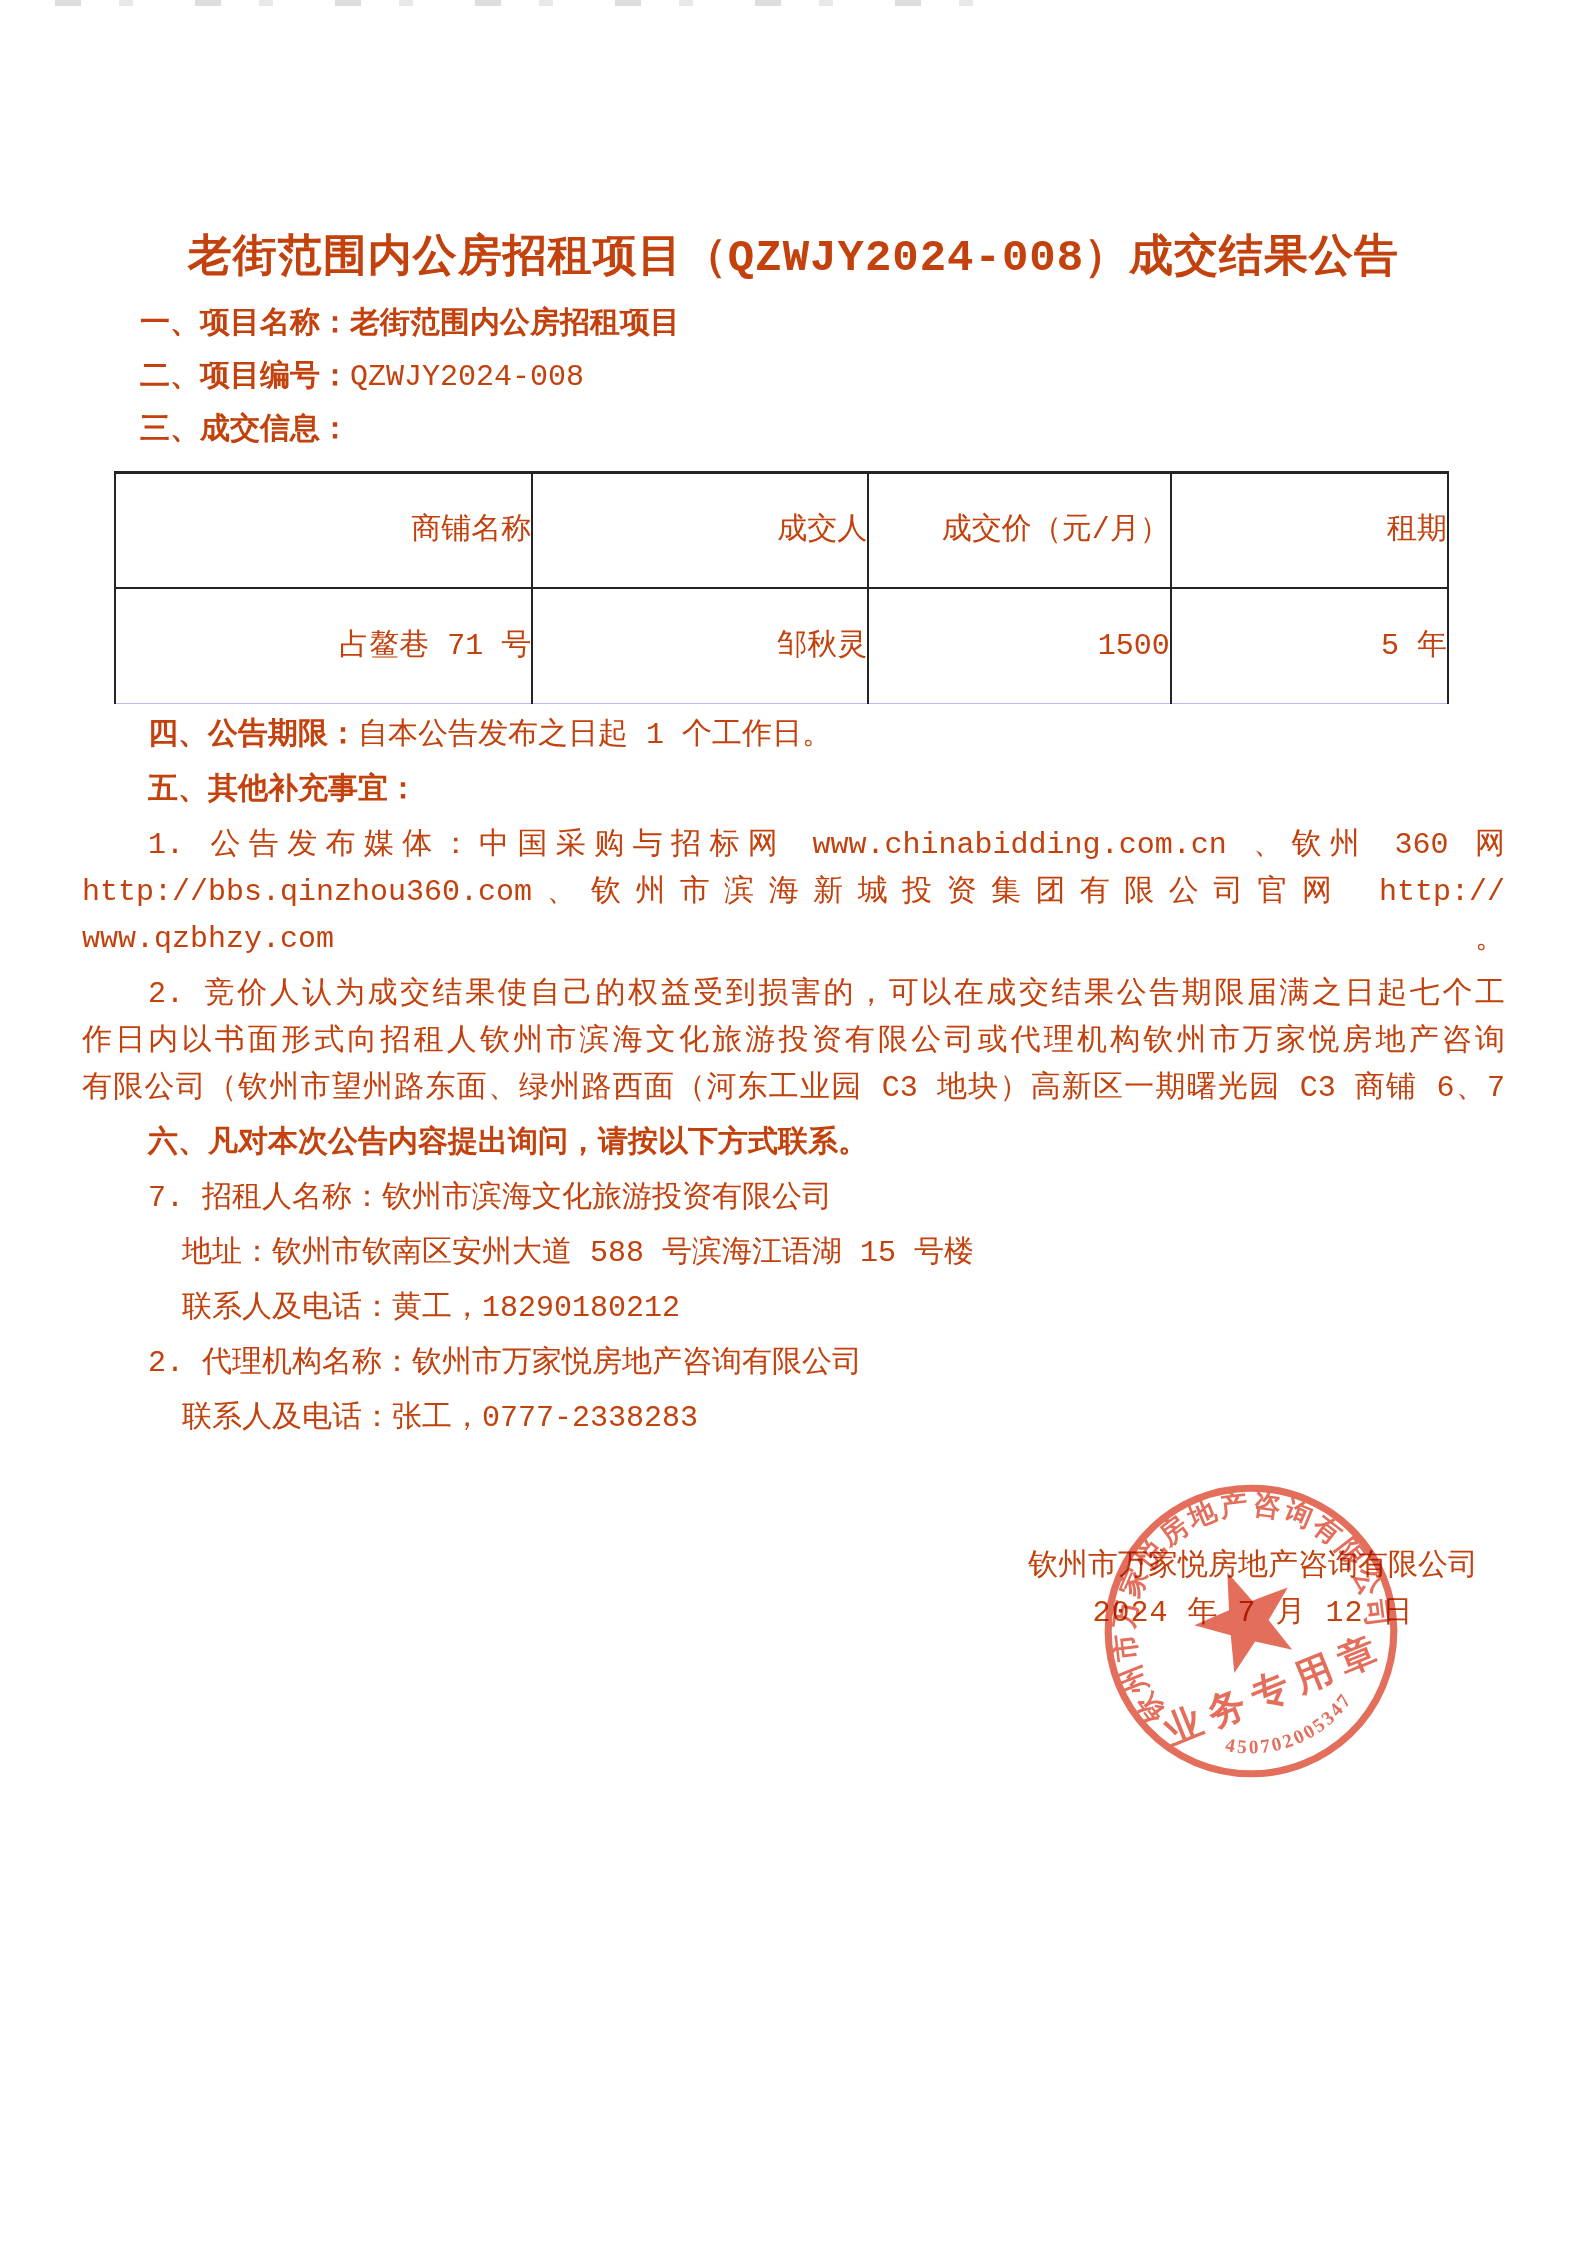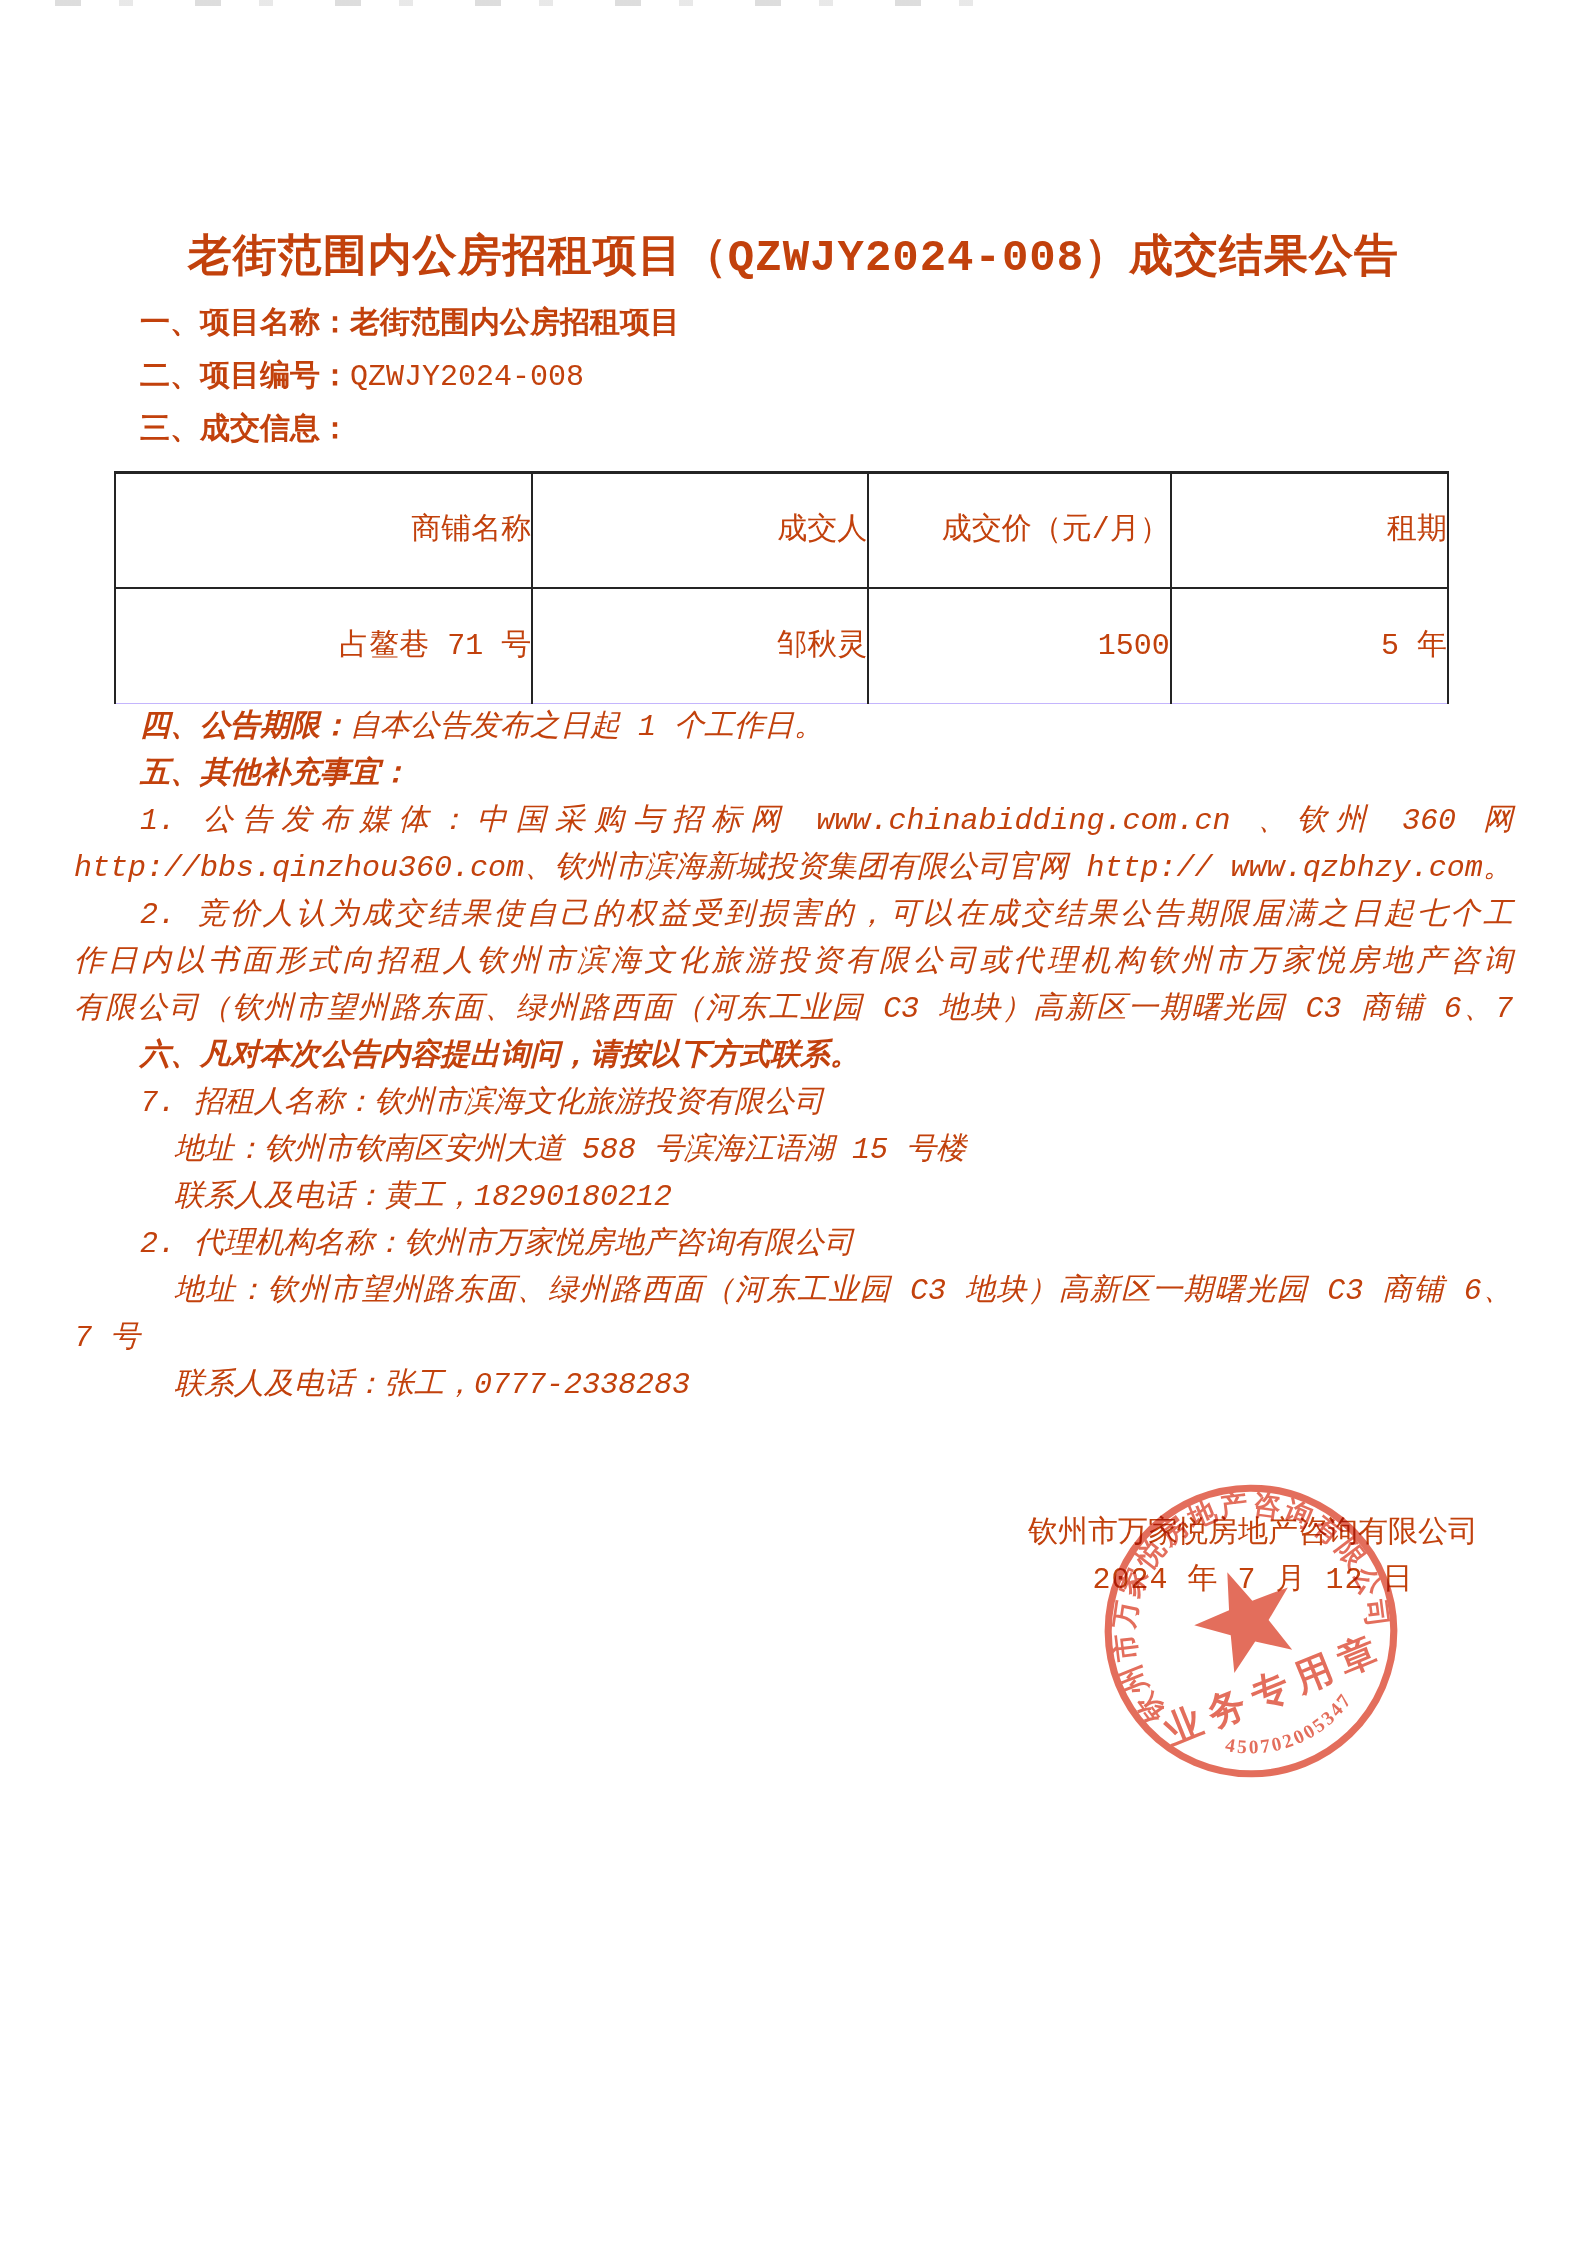--- a/index.html
+++ b/index.html
@@ -49,21 +49,21 @@
     border:2px solid #242424;
     text-align:right;
     vertical-align:middle;
     font-size:30px;
     padding:0;
   }
   table.deal tr.hdr td{height:113px;border-top:3px solid #242424;}
   table.deal tr.rowdata td{height:114px;border-bottom:1px solid #c4b5fd;}
 
   .after-table{margin-top:71px;}
-  p.line{margin:0;line-height:47px;font-style:italic;}
+  p.line{margin:8px;line-height:47px;}
   .indent2{padding-left:66px;}
   .indent3{padding-left:100px;}
   .bold{font-weight:700;}
   .jline{
     display:block;
     text-align:justify;
     text-align-last:justify;
     text-justify:inter-ideograph;
   }
   .jline.indent2{padding-left:66px;}
@@ -141,24 +141,20 @@
       <span class="jline">有限公司（钦州市望州路东面、绿州路西面（河东工业园 C3 地块）高新区一期曙光园 C3 商铺 6、7</span>
     </p>
 
     <p class="line bold"><span class="indent2">六、凡对本次公告内容提出询问，请按以下方式联系。</span></p>
 
     <p class="line"><span class="indent2">7. 招租人名称：钦州市滨海文化旅游投资有限公司</span></p>
     <p class="line"><span class="indent3">地址：钦州市钦南区安州大道 588 号滨海江语湖 15 号楼</span></p>
     <p class="line"><span class="indent3">联系人及电话：黄工，18290180212</span></p>
 
     <p class="line"><span class="indent2">2. 代理机构名称：钦州市万家悦房地产咨询有限公司</span></p>
-    <p class="line">
-      <span class="jline indent3">地址：钦州市望州路东面、绿州路西面（河东工业园 C3 地块）高新区一期曙光园 C3 商铺 6、</span>
-      <span style="display:block">7 号</span>
-    </p>
     <p class="line"><span class="indent3">联系人及电话：张工，0777-2338283</span></p>
 
     <div class="signature">
       <span class="sig-company">钦州市万家悦房地产咨询有限公司</span>
       <span class="sig-date">2024 年 7 月 12 日</span>
     </div>
 
   </div>
 
   <svg class="stamp" viewBox="0 0 300 300" xmlns="http://www.w3.org/2000/svg">

